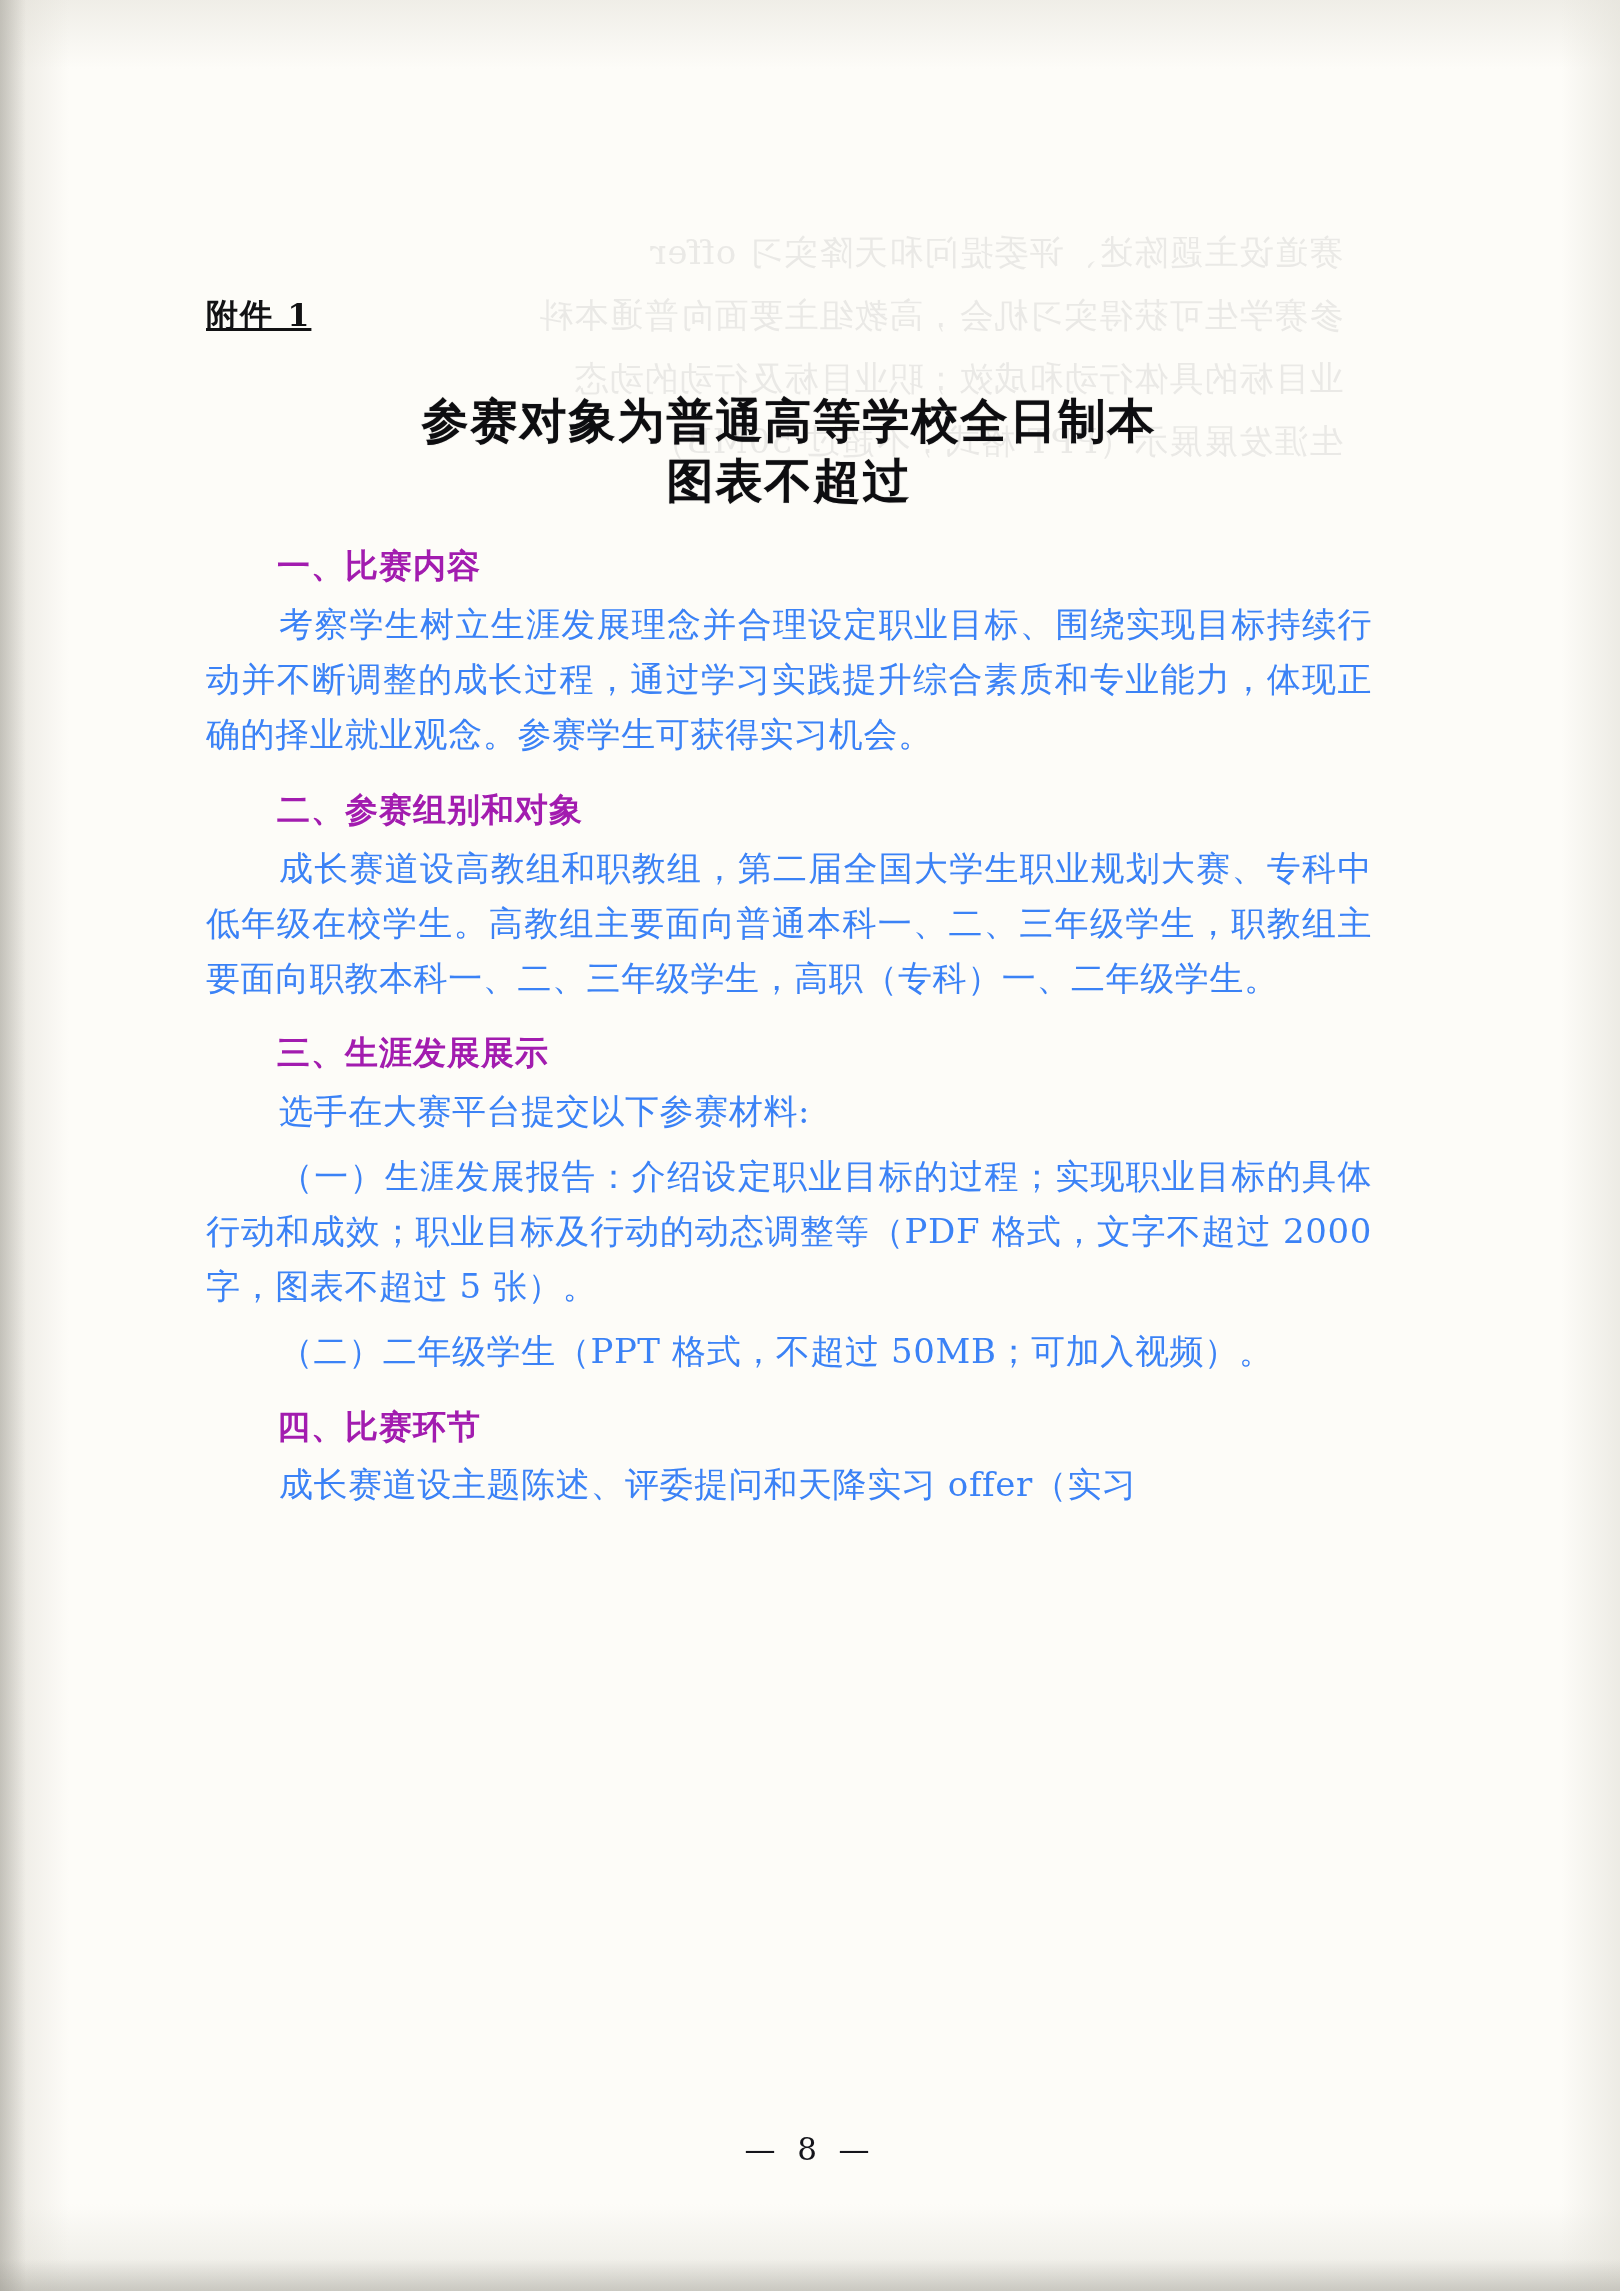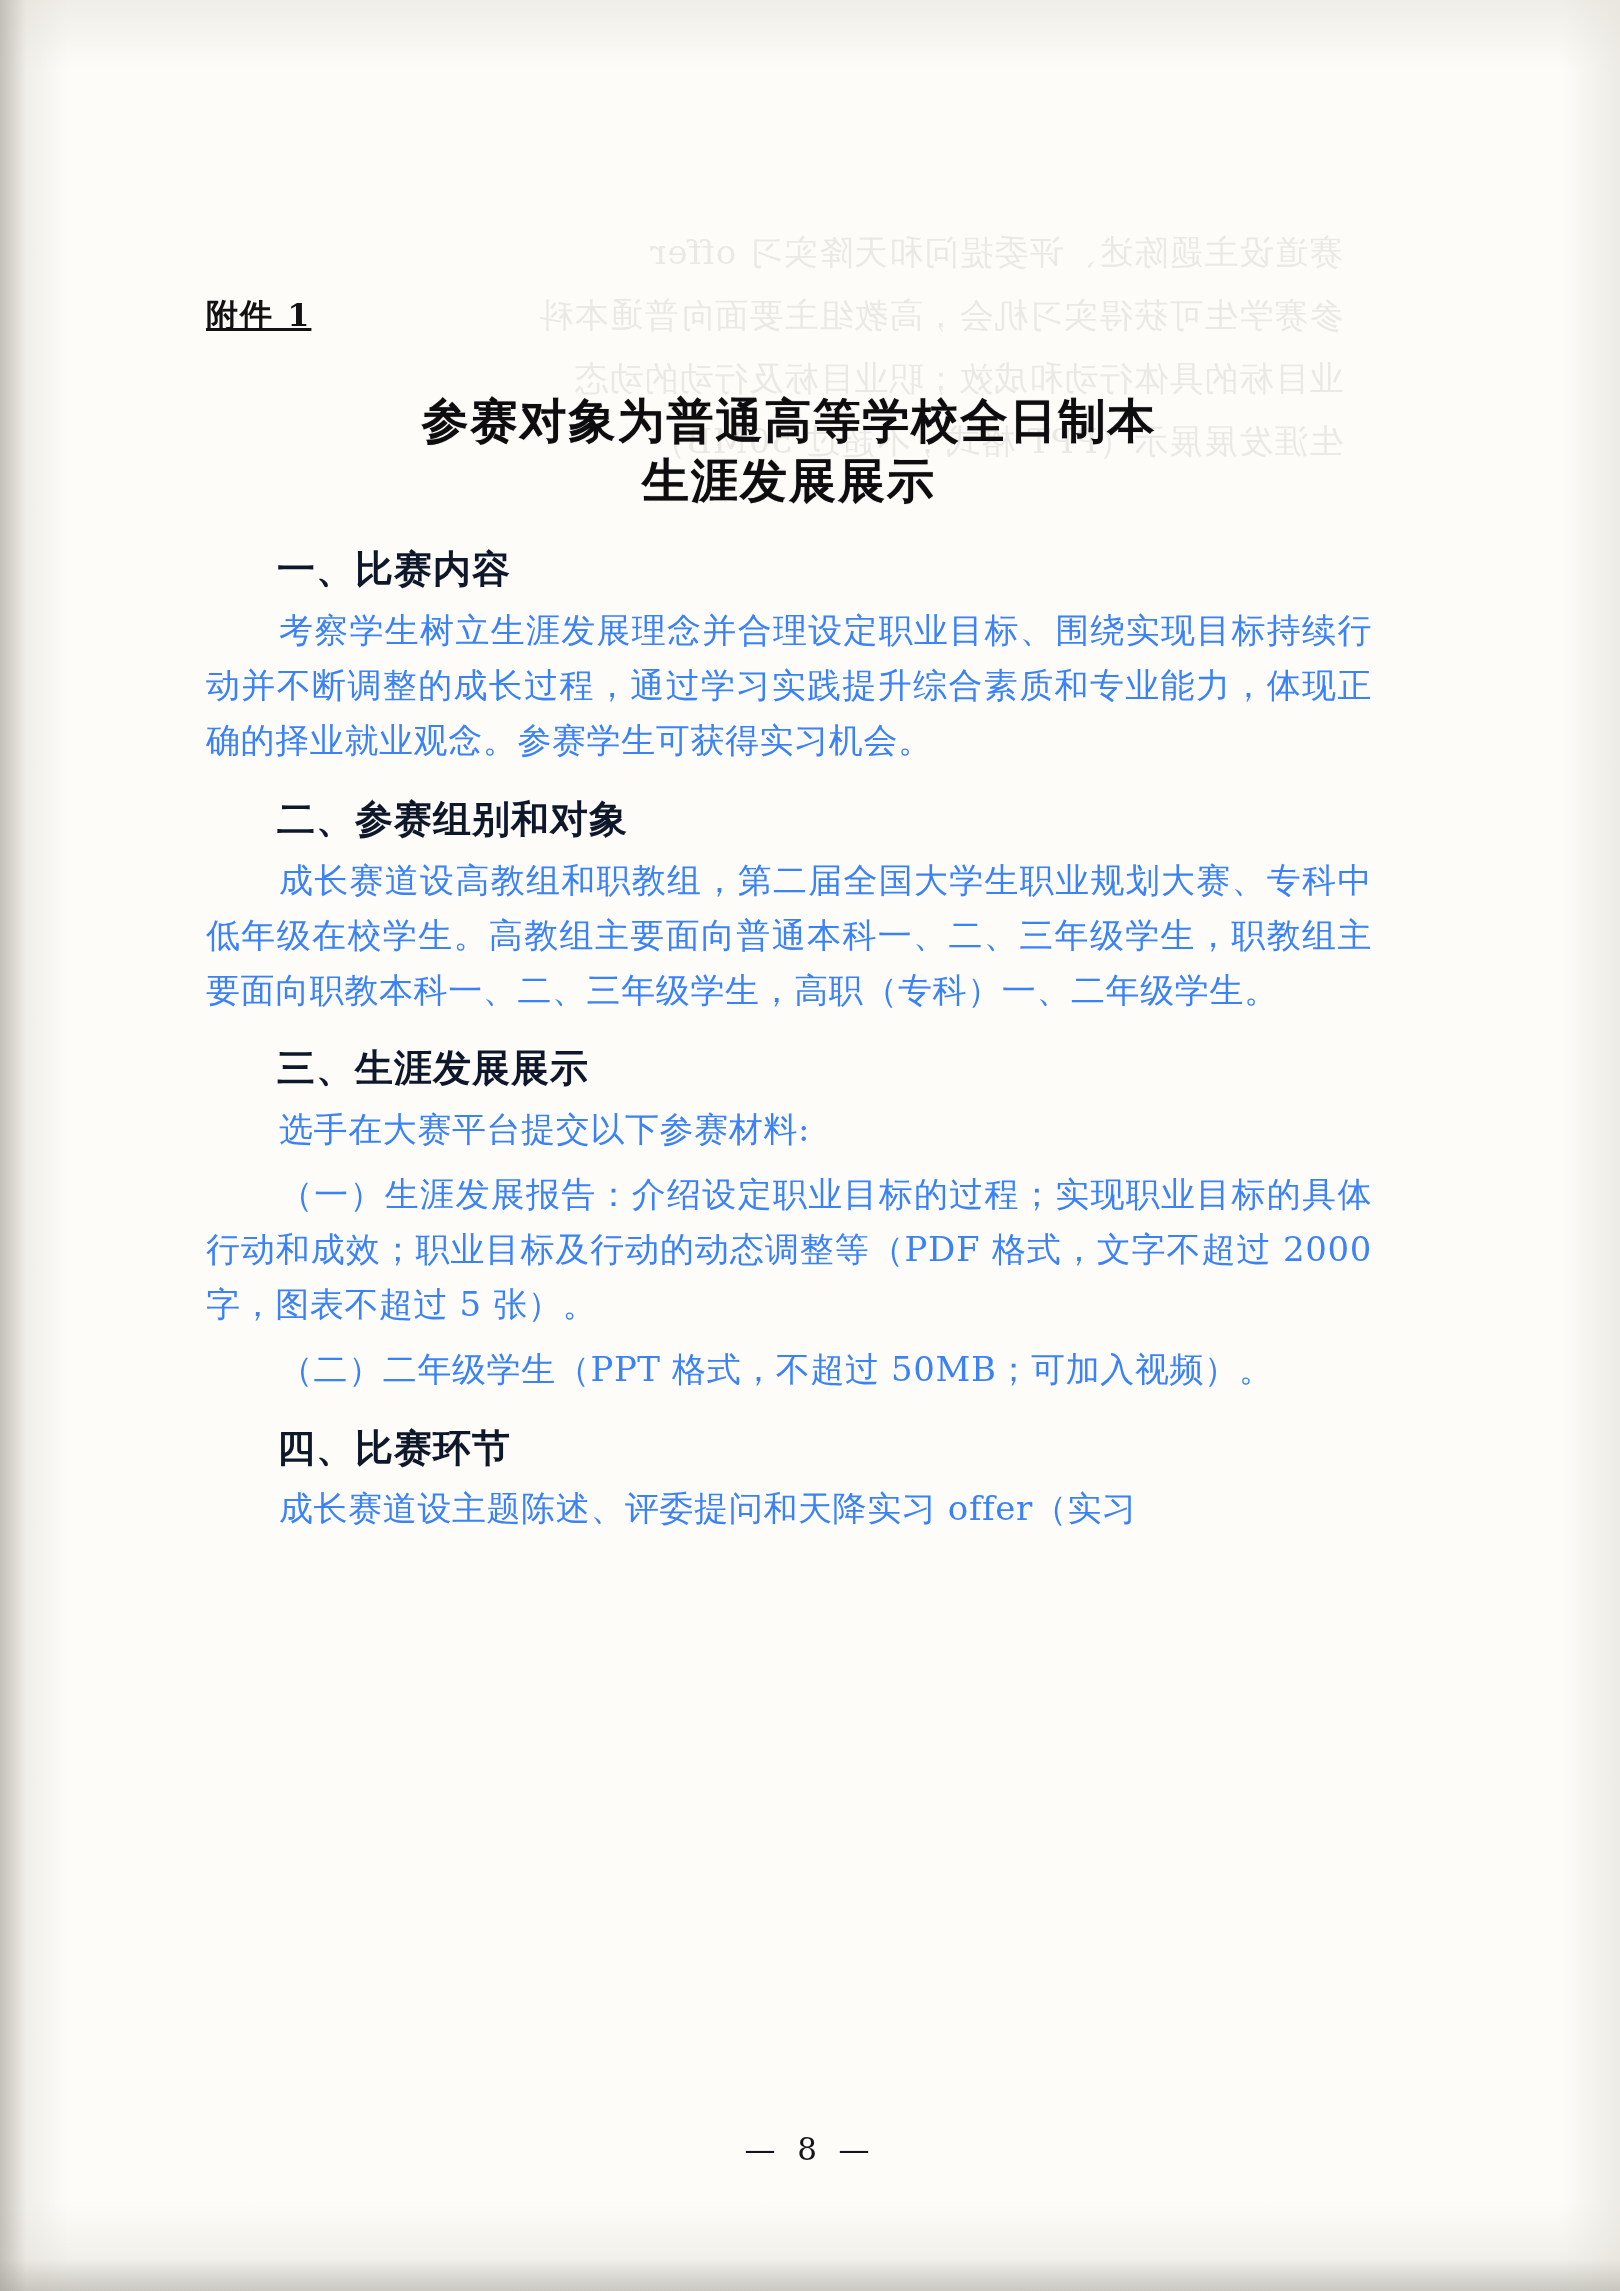--- a/index.html
+++ b/index.html
@@ -53,23 +53,23 @@
     color: #0d0d10;
     margin: 0 0 33px 0;
     text-shadow: 0 0 1px rgba(0,0,0,0.45);
   }
   .doc-title .line2 {
     display: block;
   }
   .sec-head {
     font-family: "DejaVu Sans", sans-serif;
     font-weight: 700;
-    font-size: 38px;
+    font-size: 33px;
     letter-spacing: 1px;
-    color: #0f172a;
+    color: #a21caf;
     margin: 25.5px 0 7.8px 0;
     text-indent: 71px;
   }
   p.body {
     font-size: 34px;
     line-height: 1.62;
     letter-spacing: 0.6px;
     margin: 7.8px 0 9.8px 0;
     text-indent: 73px;
     text-align: justify;
@@ -129,21 +129,21 @@
     <p>业目标的具体行动和成效；职业目标及行动的动态</p>
     <p>生涯发展展示（PPT 格式，不超过 50MB）</p>
   </div>
 
   <div class="content">
 
     <div class="attach-label">附件 1</div>
 
     <h1 class="doc-title">
       <span class="line1">参赛对象为普通高等学校全日制本</span>
-      <span class="line2">生涯发展展示</span>
+      <span class="line2">图表不超过</span>
     </h1>
 
     <h2 class="sec-head">一、比赛内容</h2>
     <p class="body">考察学生树立生涯发展理念并合理设定职业目标、围绕实现目标持续行动并不断调整的成长过程，通过学习实践提升综合素质和专业能力，体现正确的择业就业观念。参赛学生可获得实习机会。</p>
 
     <h2 class="sec-head">二、参赛组别和对象</h2>
     <p class="body">成长赛道设高教组和职教组，第二届全国大学生职业规划大赛、专科中低年级在校学生。高教组主要面向普通本科一、二、三年级学生，职教组主要面向职教本科一、二、三年级学生，高职（专科）一、二年级学生。</p>
 
     <h2 class="sec-head">三、生涯发展展示</h2>
     <p class="body">选手在大赛平台提交以下参赛材料:</p>

